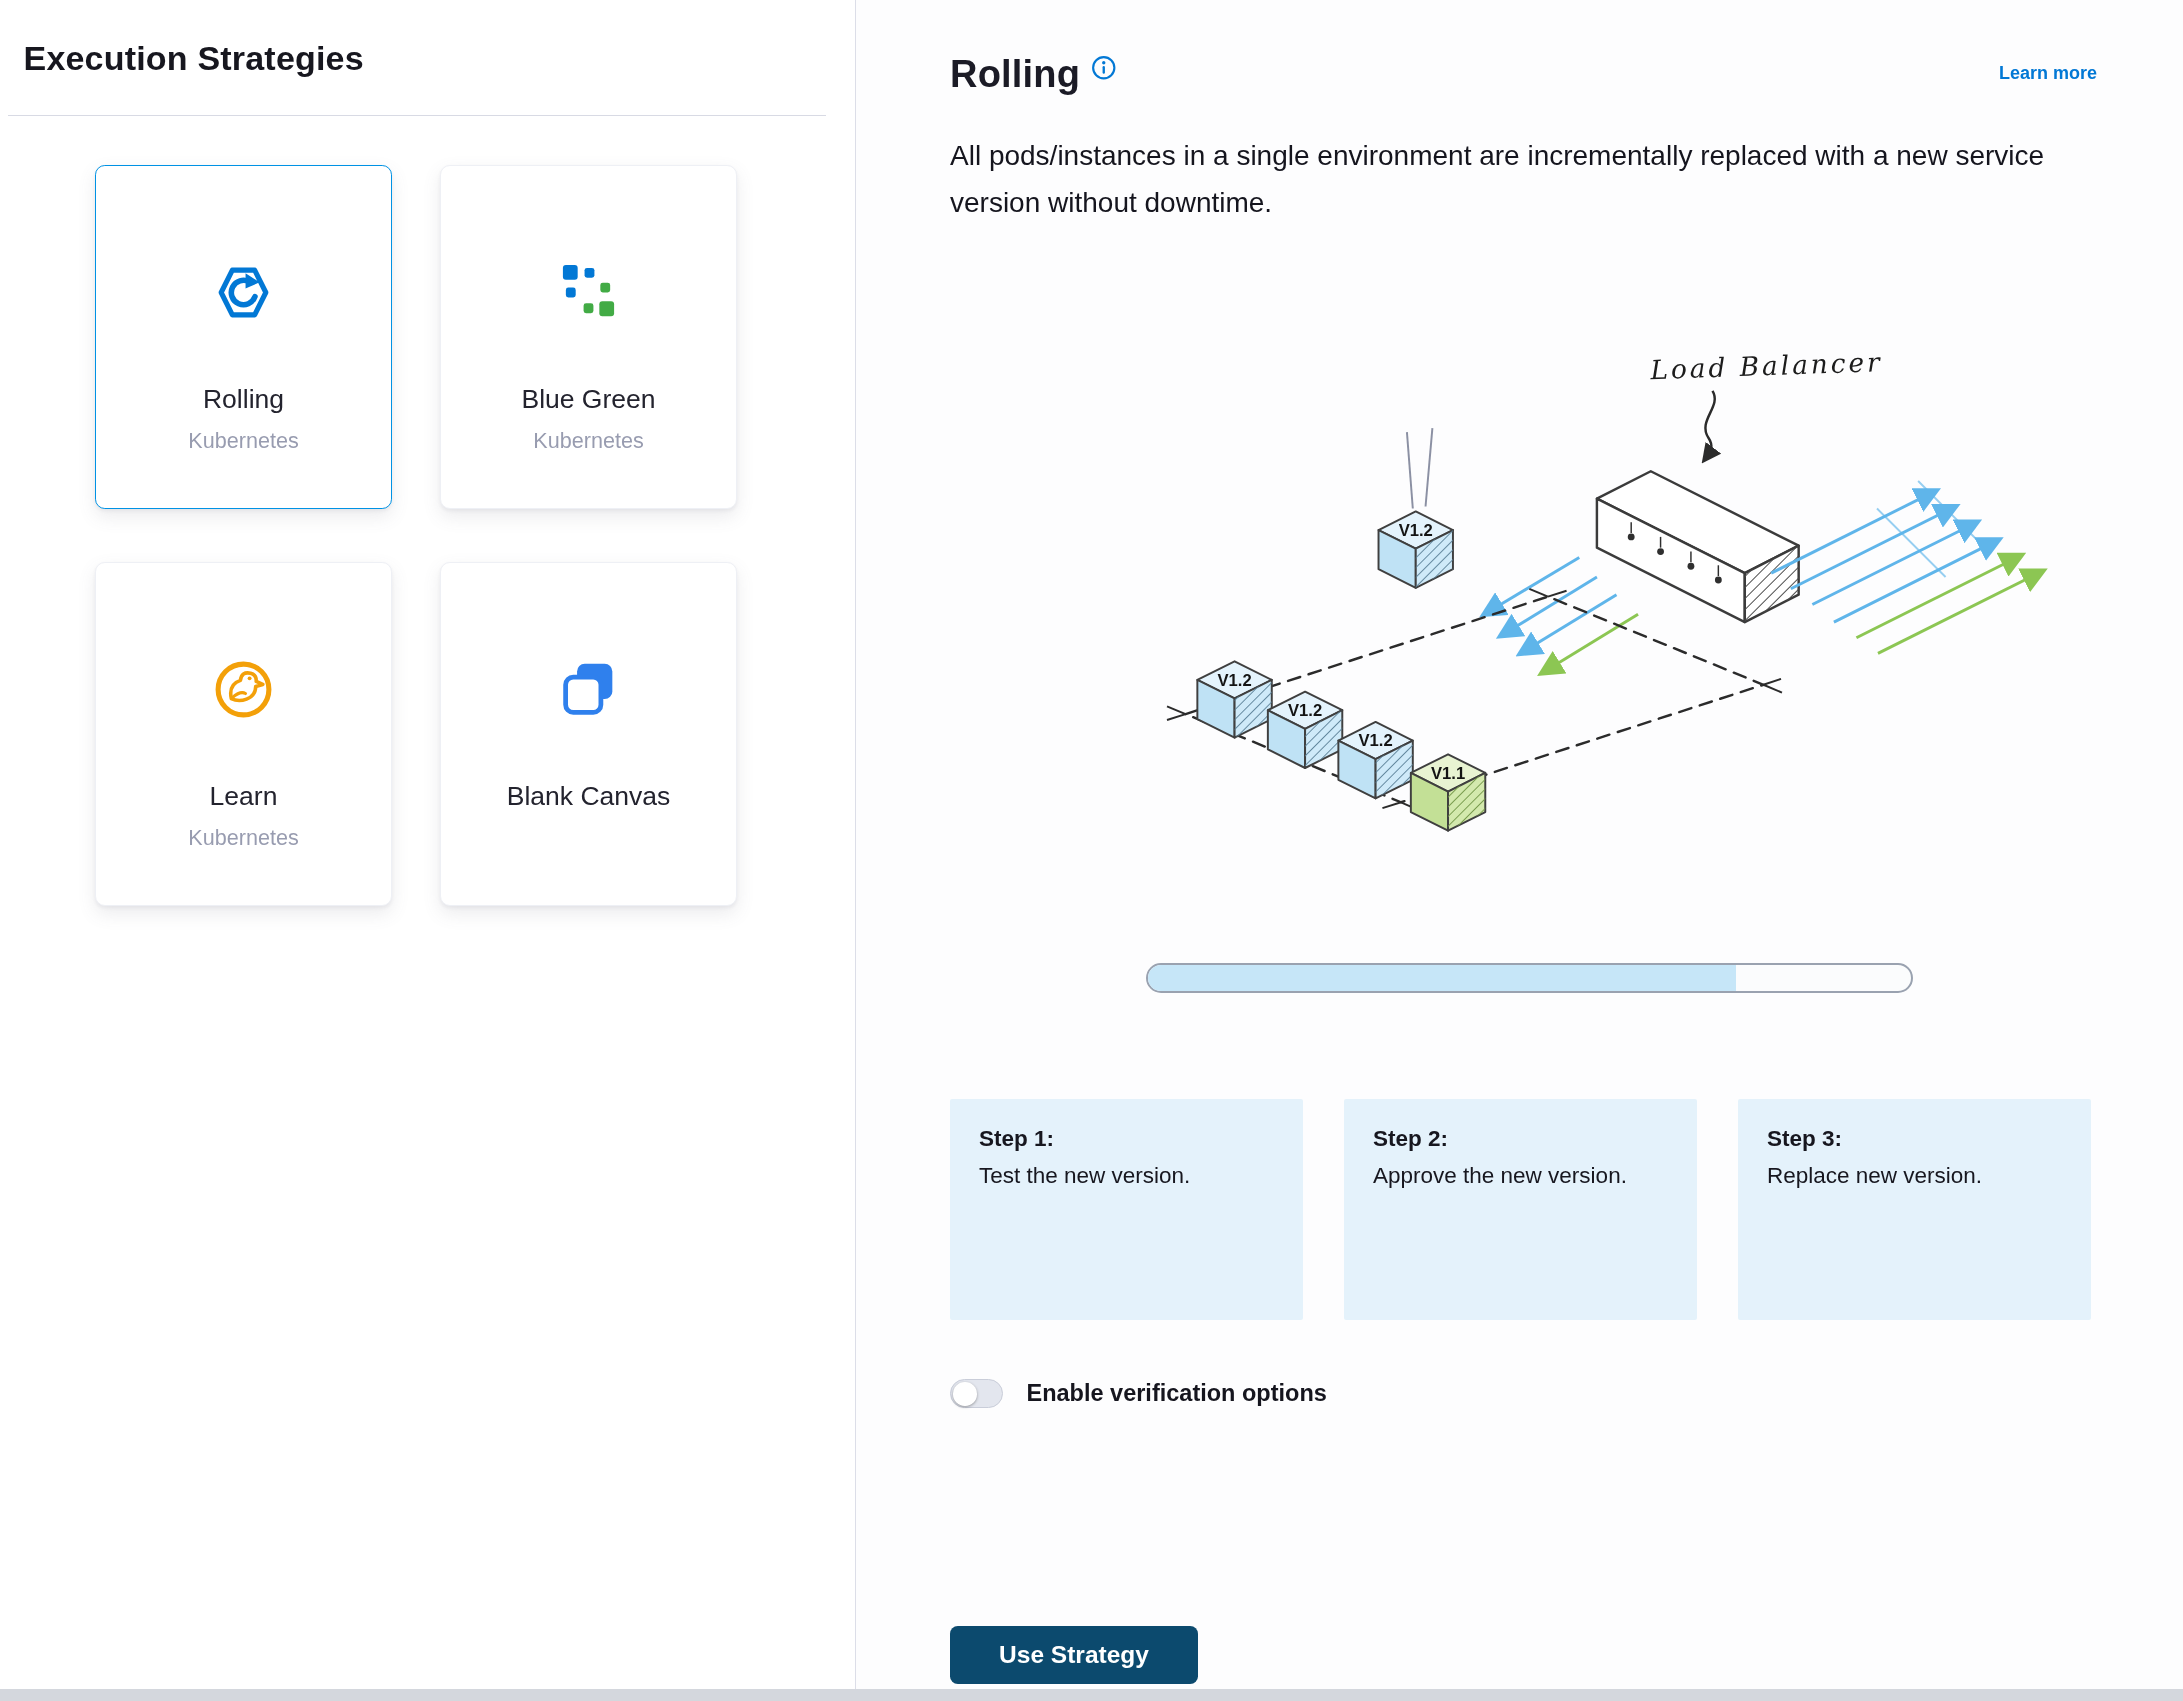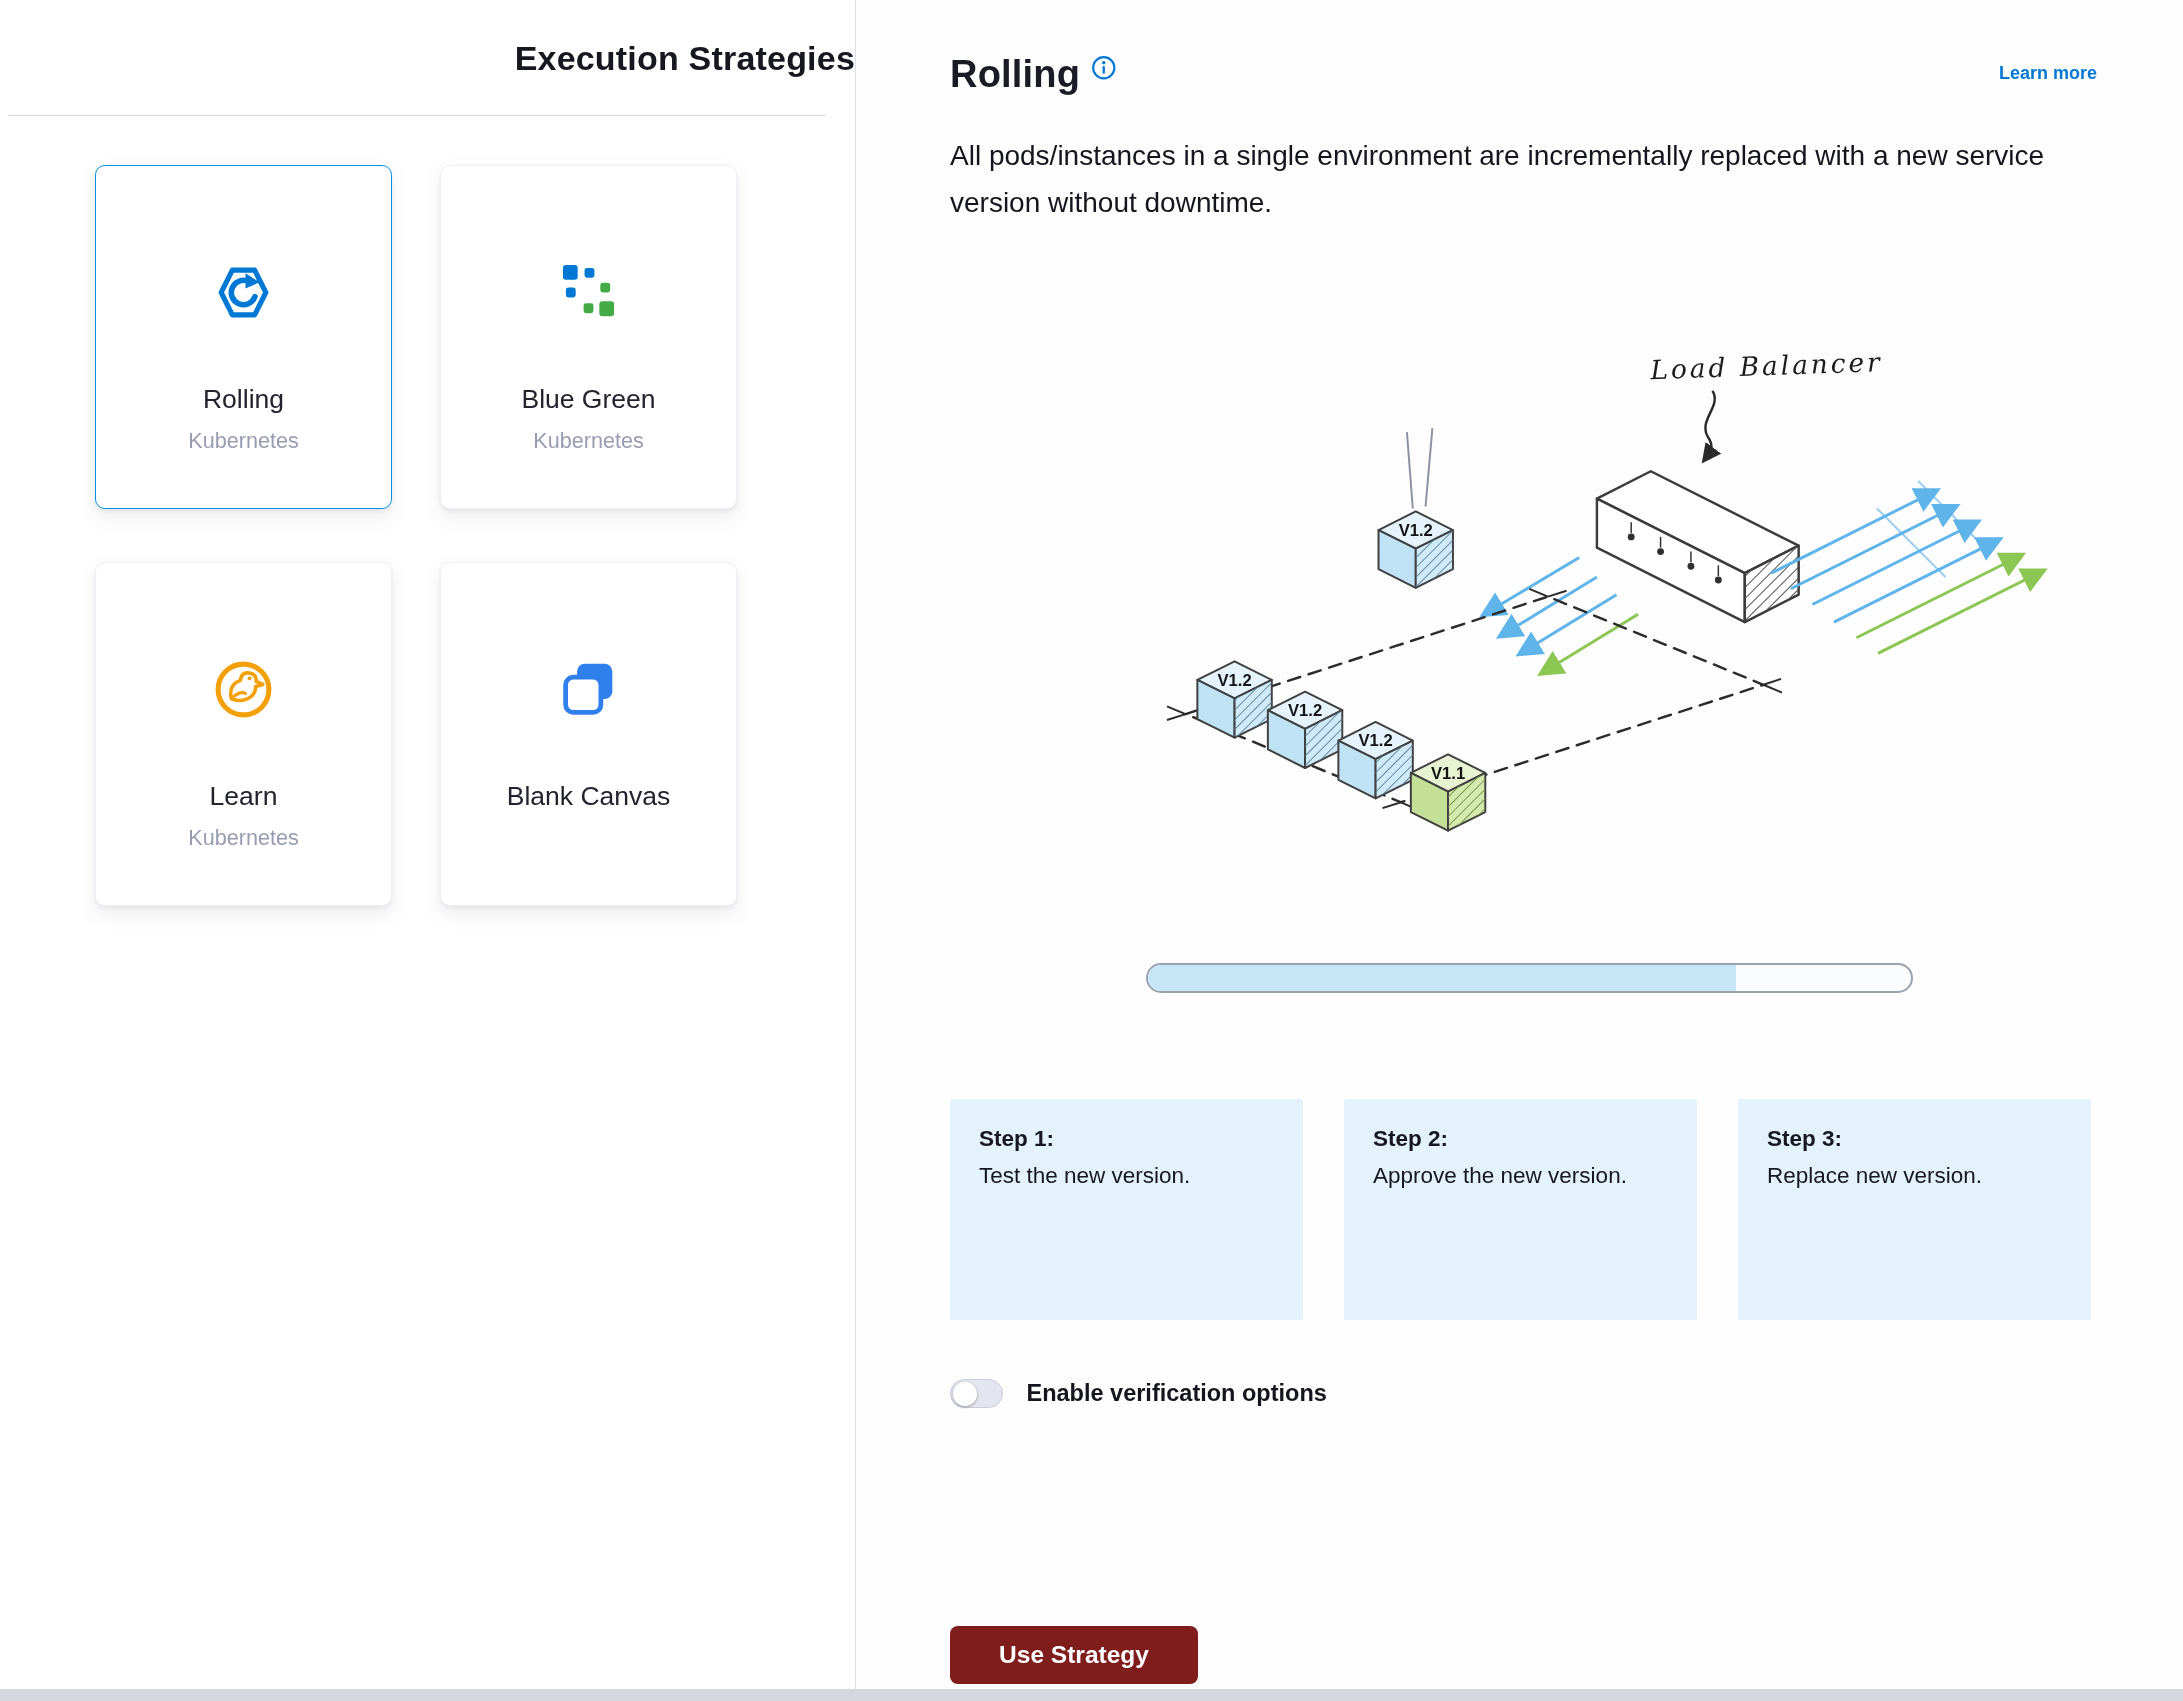--- a/index.html
+++ b/index.html
@@ -5,21 +5,21 @@
   * { box-sizing: border-box; }
   html,body { margin:0; padding:0; }
   body {
     width:2184px; height:1702px; overflow:hidden; position:relative;
     font-family:"Liberation Sans","DejaVu Sans",sans-serif;
     background:#ffffff; display:flex;
   }
   
   .sidebar {
     width:856px; min-width:856px; height:100%;
-    background:#ffffff; border-right:1px solid #dcdee8;text-align:right;
+    background:#ffffff; border-right:1px solid #dcdee8;
   }
   .sidebar-title {
     font-size:34px; font-weight:700; color:#17171f;
     margin:39px 0 0 23.5px; letter-spacing:0.2px;
   }
   .divider { border:none; border-top:1px solid #d8dae4; margin:37px 29px 0 7.8px; }
   .cards {
     margin:49px 0 0 95px;
     display:grid; grid-template-columns:297px 297px;
     column-gap:48px; row-gap:53px;
@@ -60,21 +60,21 @@
     border-radius:15.7px; position:relative; display:inline-block; cursor:pointer;
   }
   .knob {
     position:absolute; left:2px; top:2px; width:23.5px; height:23.5px;
     background:#fff; border-radius:50%; box-shadow:0 1px 2.9px rgba(0,0,0,.35);
     transition:left .15s;
   }
   .toggle-label { font-size:23.5px; font-weight:700; color:#15151e;text-align:right; }
   .use-strategy {
     margin-top:218px; width:248px; height:58px;
-    background:#7f1d1d; color:#fff; font-size:24.5px; font-weight:700;
+    background:#0c4a6e; color:#fff; font-size:24.5px; font-weight:700;
     border:none; border-radius:7.8px; cursor:pointer; font-family:inherit;
   }
   .bottom-strip { position:absolute; left:0; bottom:0; width:2184px; height:12.7px; background:#d4d7dd; }
 </style>
 </head>
 <body>
 
 <aside class="sidebar">
   <h1 class="sidebar-title">Execution Strategies</h1>
   <hr class="divider">

